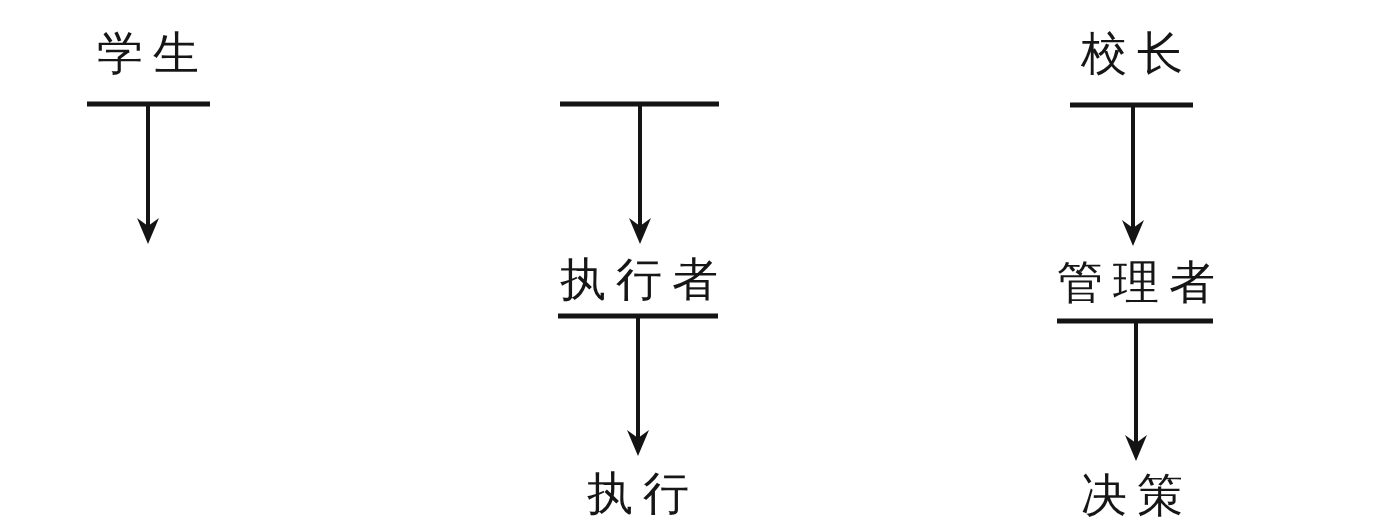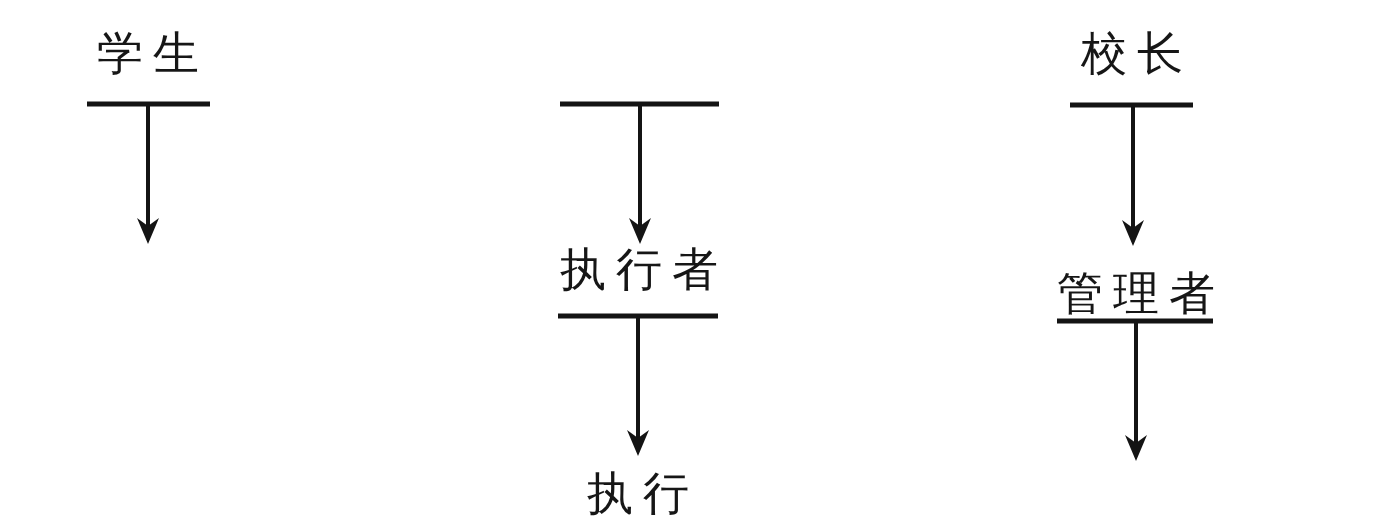--- a/index.html
+++ b/index.html
@@ -75,19 +75,20 @@
 
     <g>
       <line class="conn-line" x1="1057" y1="321" x2="1213" y2="321" stroke-width="5"></line>
       <line class="conn-line" x1="1136" y1="321" x2="1136" y2="445" stroke-width="4"></line>
       <path class="conn-head" d="M 1136 461 L 1125 435 L 1136 443 L 1147 435 Z"></path>
     </g>
   </svg>
 
   <div class="label" style="left:153px; top:30px;">学生</div>
 
-  <div class="label" style="left:644px; top:246px;">执行者</div>
+  <div class="label" style="left:644px; top:256px;">执行者</div>
   <div class="label" style="left:643px; top:470px;">执行</div>
 
   <div class="label" style="left:1137px; top:30px;">校长</div>
-  <div class="label" style="left:1141px; top:270px;">管理者</div>
+  <div class="label" style="left:1141px; top:259px;">管理者</div>
+  <div class="label" style="left:1137px; top:472px;">决策</div>
 
 </div>
 
 </body></html>

